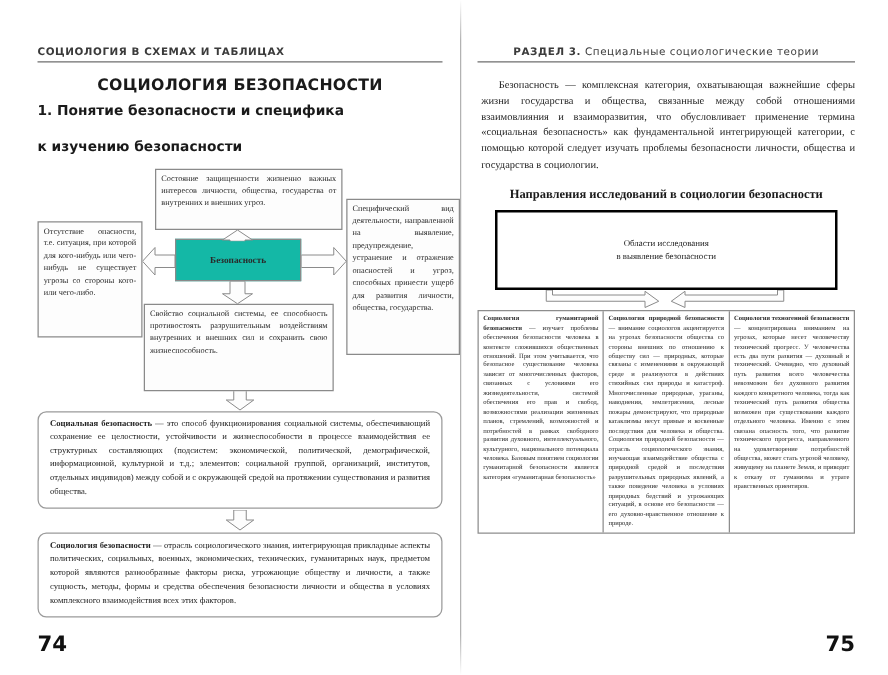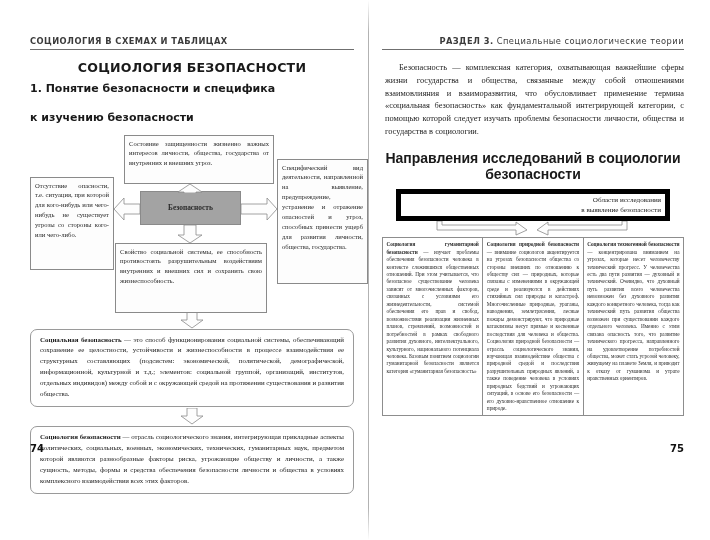--- a/index.html
+++ b/index.html
@@ -5,34 +5,34 @@
   html,body{margin:0;padding:0;}
   body{
     width:710px;height:540px;
     background:#ffffff;
     font-family:"Liberation Serif", serif;
     color:#1a1a1a;
     overflow:hidden;
     position:relative;
   }
   .spread{position:absolute;inset:0;display:flex;}
-  .page{position:relative;height:468px;box-sizing:border-box;}
+  .page{position:relative;height:540px;box-sizing:border-box;}
   .page-left{width:368px;padding:0 14px 0 30px;}
   .page-right{width:342px;padding:0 26px 0 14px;}
 
   
   .runhead{
     font-family:"DejaVu Sans", sans-serif;
     font-size:8.3px;letter-spacing:.45px;
     color:#3b3b3b;
     padding-top:36px;
     white-space:nowrap;
   }
   .runhead-left{font-weight:bold;}
-  .runhead-right{text-align:right;}
+  .runhead-right{text-align:center;}
   .runhead-right .sec{font-weight:bold;}
   .rule{
     border-top:1.1px solid #6f6f6f;
     margin-top:3px;margin-bottom:10px;
   }
   .rule-right{border-top:1.1px solid #6f6f6f;margin-top:3px;margin-bottom:12px;}
 
   
   h1.chapter{
     font-family:"DejaVu Sans", sans-serif;
@@ -55,21 +55,21 @@
     background:#fdfdfd;
     font-size:6.6px;line-height:1.5;
     text-align:justify;
     padding:3px 4px;
     color:#2a2a2a;
     font-family:"Liberation Serif", serif;
   }
   .dbox.center{
     text-align:center;font-weight:bold;font-size:7.4px;
     display:flex;align-items:center;justify-content:center;
-    background:#a3a3a3;
+    background:#14b8a6;
   }
   #box-top{left:94px;top:0px;width:150px;height:49px;}
   #box-right{left:247px;top:24px;width:91px;height:125px;}
   #box-left{left:0px;top:42px;width:84px;height:93px;}
   #box-bottom{left:85px;top:108px;width:152px;height:70px;}
   #box-center{left:110px;top:56px;width:101px;height:34px;}
 
   .arrow{position:absolute;}
   .arrow svg{display:block;}
 
@@ -89,51 +89,51 @@
 
   
   .bodytext{
     font-size:8.4px;line-height:1.52;
     text-align:justify;
     text-indent:14px;
     color:#1d1d1d;
     margin:0 0 11px 3px;
   }
   h3.subtitle{
-    font-family:Liberation Sans, sans-serif;
-    font-size:14px;font-weight:bold;
+    font-family:Liberation Serif, serif;
+    font-size:10px;font-weight:bold;
     text-align:center;
     margin:0 0 7px 0;
   }
   .topbox{
     box-sizing:border-box;
-    border:5px solid #000000;
+    border:2px solid #000000;
     margin:0 14px;
-    padding:1px 4px;
-    text-align:right;
+    padding:20px 4px;
+    text-align:center;
     font-size:7.1px;line-height:1.45;
   }
   .fork{height:16px;position:relative;margin:0 14px;}
   .cols{display:flex;gap:0;border:1px solid #8d8d8d;box-sizing:border-box;}
   .col{
     flex:1;box-sizing:border-box;
     padding:3px 3.5px 2px 3.5px;
     font-size:5.25px;line-height:1.42;
     text-align:justify;
     color:#2c2c2c;
     hyphens:auto;
   }
   .col + .col{border-left:1px solid #8d8d8d;}
   .col b{font-weight:bold;}
 
   
   .folio{
     position:absolute;bottom:14px;
     font-family:"DejaVu Sans", sans-serif;
-    font-size:10px;font-weight:bold;color:#111;
+    font-size:17px;font-weight:bold;color:#111;
   }
   .folio-left{left:30px;}
   .folio-right{right:26px;}
 
   .gutter{
     position:absolute;left:368px;top:0;width:1px;height:540px;
     background:linear-gradient(to bottom,rgba(0,0,0,0) 0%,rgba(0,0,0,.30) 6%,rgba(0,0,0,.30) 94%,rgba(0,0,0,0) 100%);
   }
 </style>
 </head>

